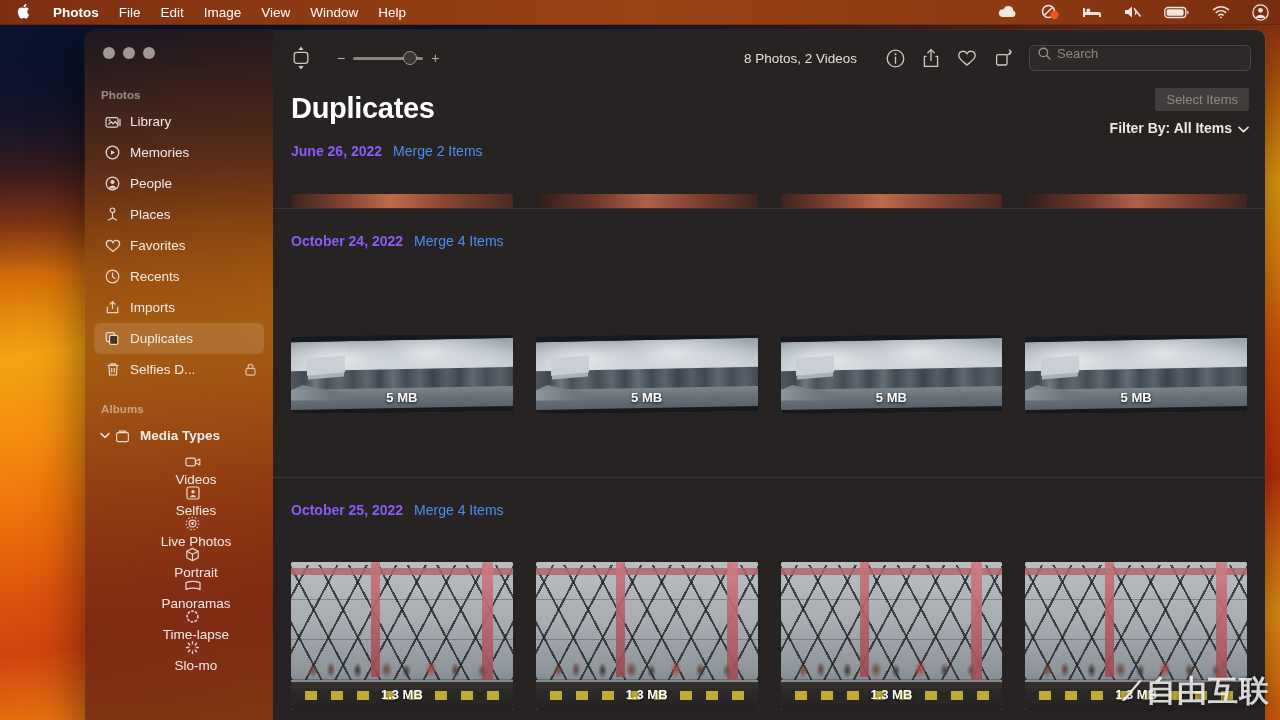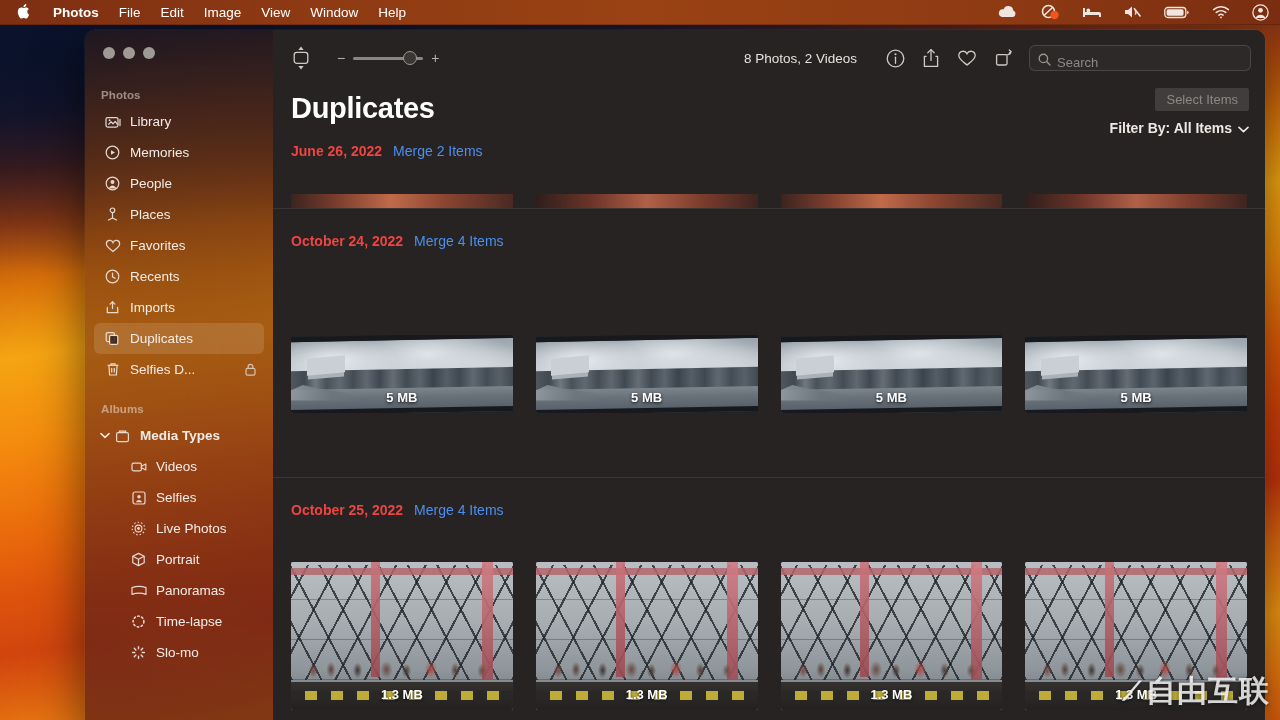--- a/index.html
+++ b/index.html
@@ -91,21 +91,21 @@
   #sb-photos-section { margin-top:30px; }
   #sb-albums-section { margin-top:18px; }
 
   .sb-row {
     display:flex; align-items:center; height:31px;
     margin:0 9px; padding-left:8px; border-radius:6px;
     color:#f2ece8; font-size:13.5px; white-space:nowrap;
   }
   .sb-row.selected { background:rgba(255,255,255,.12); }
   .sb-ico { width:21px; flex:0 0 21px; display:flex; align-items:center; justify-content:center; margin-right:7px; opacity:.92; }
-  .sb-row.child { padding-left:34px; }
+  .sb-row.child { padding-left:34px;flex-direction:column; }
   .sb-row .lock { margin-left:auto; margin-right:8px; opacity:.75; display:flex; }
   .disclosure { width:12px; flex:0 0 12px; display:flex; align-items:center; justify-content:center; margin-right:1px; margin-left:-3px; }
 
   
   #content { flex:1; height:100%; background:#262322; position:relative; overflow:hidden; }
 
   #toolbar {
     height:56px; display:flex; align-items:center;
     padding:0 14px 0 18px; gap:0;
     background:#262322;
@@ -115,28 +115,28 @@
   #zoom-slider { display:flex; align-items:center; gap:8px; margin-left:26px; color:#b9b3ae; font-size:14px; }
   .slider-track { width:70px; height:3px; background:#8b8681; border-radius:2px; position:relative; }
   .slider-knob { position:absolute; left:50px; top:-5.5px; width:14px; height:14px; border-radius:50%; background:#3a3734; border:1.5px solid #a09a95; }
   #tb-right { margin-left:auto; display:flex; align-items:center; gap:0; }
   #media-count { color:#e6e1dd; font-size:13.5px; margin-right:20px; white-space:nowrap; }
   .tb-icon { width:36px; height:36px; display:flex; align-items:center; justify-content:center; color:#cfcac6; }
   #searchbox {
     width:222px; height:26px; margin-left:8px;
     border:1px solid rgba(255,255,255,.14); border-radius:6px;
     background:rgba(255,255,255,.03);
-    display:flex; align-items:flex-end; padding:0 8px; gap:6px;
+    display:flex; align-items:flex-start; padding:0 8px; gap:6px;
   }
   #searchbox .ph { color:#8e8984; font-size:13px; }
 
   #header-block { padding:0 16px 0 18px; position:relative; }
   #page-title { font-size:29px; font-weight:bold; color:#fff; letter-spacing:-.3px; line-height:1; padding-top:8px; }
   #subhead-row { display:flex; align-items:center; margin-top:18px; height:20px; }
-  .date-label { font-size:14px; font-weight:bold; color:#ef4444;text-align:right; }
+  .date-label { font-size:14px; font-weight:bold; color:#8b5cf6;text-align:right; }
   .merge-link { font-size:14px; color:#4d8ff0; margin-left:11px; }
   #select-items {
     position:absolute; right:16px; top:2px;
     background:rgba(255,255,255,.12); color:#8d8884;
     border-radius:2px; padding:4px 11px; font-size:13px;
   }
   #filter-by { position:absolute; right:16px; top:34px; color:#eee8e4; font-size:14px; font-weight:bold; display:flex; align-items:center; gap:6px; }
 
   
   #scroll-body { position:absolute; top:112px; left:0; right:0; bottom:0; overflow:hidden; }

